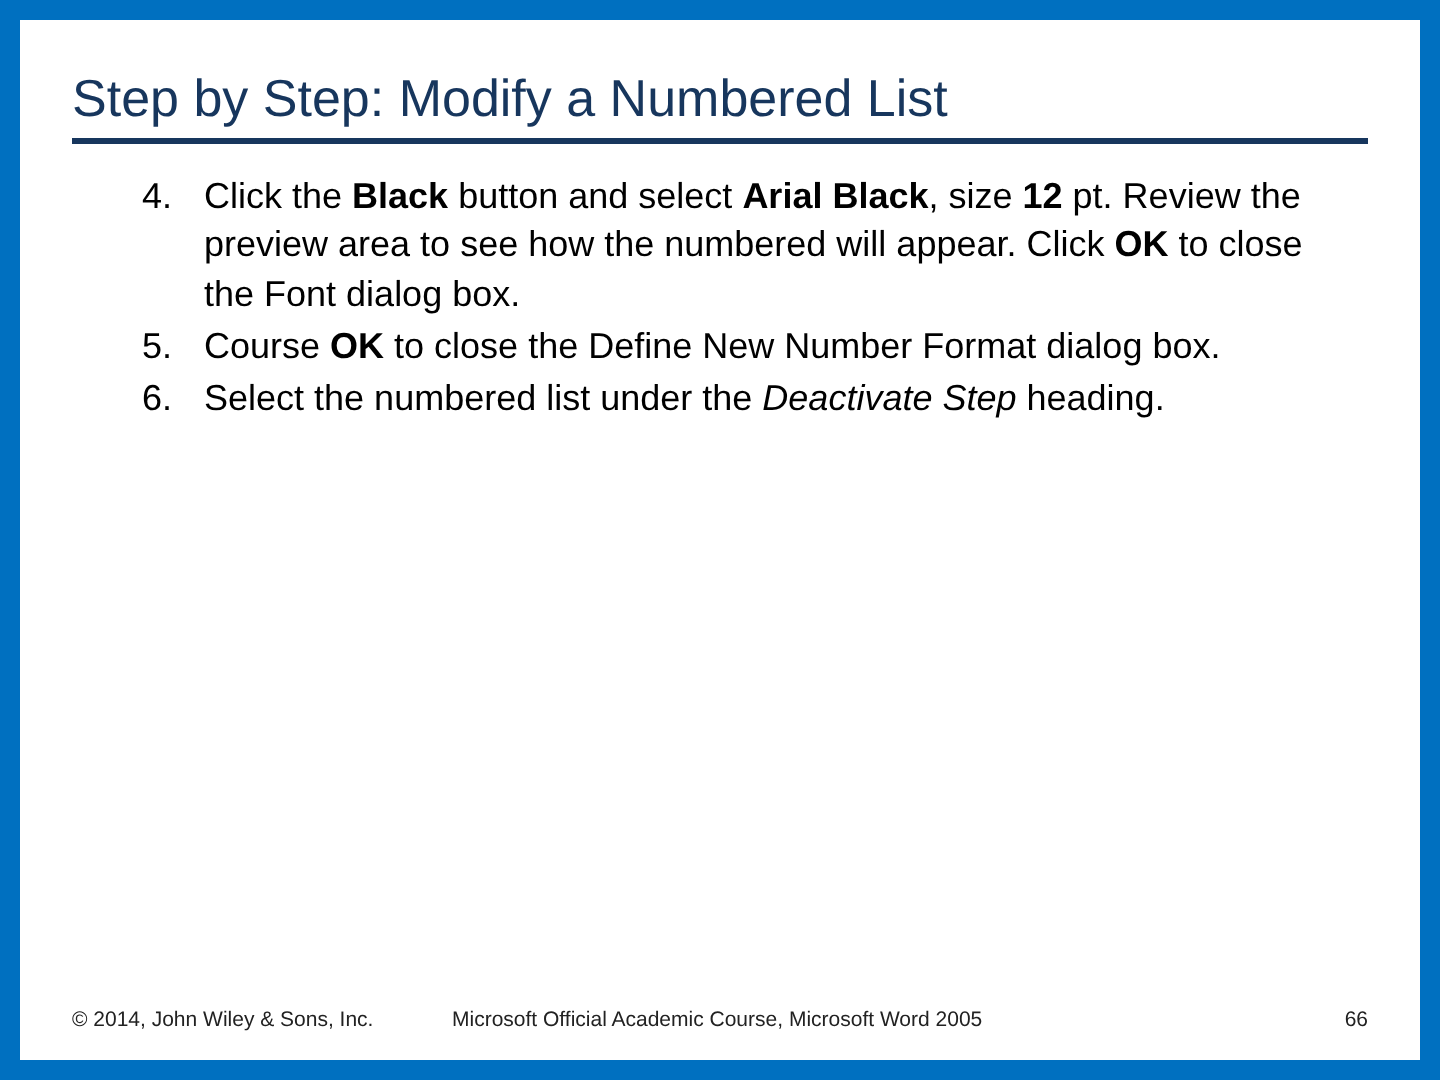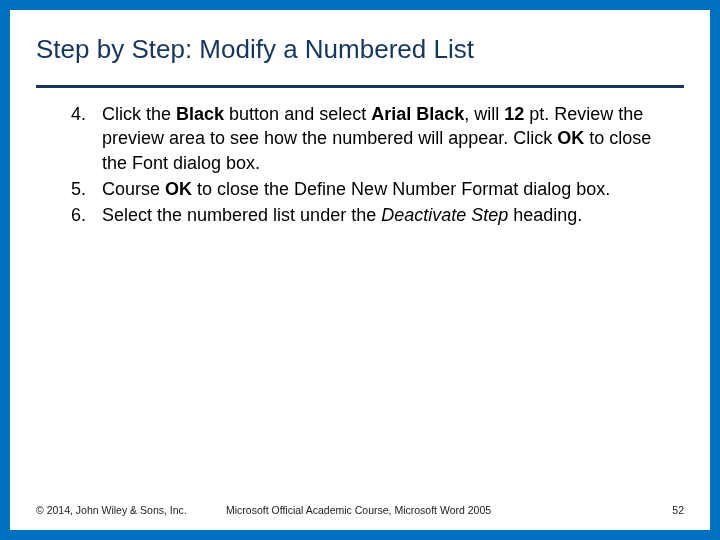--- a/index.html
+++ b/index.html
@@ -13,21 +13,21 @@
     background: #ffffff;
     width: 100%;
     height: 100%;
     position: relative;
     padding: 24px 26px 0 26px;
   }
   .title {
     font-size: 26px;
     color: #17365d;
     font-weight: 400;
-    padding-bottom: 20px;
+    padding-bottom: 4px;
     border-bottom: 3px solid #17365d;
     margin-bottom: 14px;
     font-family: Arial, Helvetica, sans-serif;
   }
   .steps {
     padding: 0 10px 0 4px;
   }
   .step {
     display: flex;
     font-size: 18px;
@@ -69,30 +69,30 @@
 </head>
 <body>
 
 <div class="slide">
   <h1 class="title">Step by Step: Modify a Numbered List</h1>
 
   <div class="steps">
 
   <div class="step">
         <div class="num">4.</div>
-        <div class="body"><span>Click the </span><span class="seg-bold">Black</span><span> button and select </span><span class="seg-bold">Arial Black</span><span>, will </span><span class="seg-bold">12</span><span> pt. Review the preview area to see how the numbered will appear. Click </span><span class="seg-bold">OK</span><span> to close the Font dialog box.</span></div>
+        <div class="body"><span>Click the </span><span class="seg-bold">Black</span><span> button and select </span><span class="seg-bold">Arial Black</span><span>, size </span><span class="seg-bold">12</span><span> pt. Review the preview area to see how the numbered will appear. Click </span><span class="seg-bold">OK</span><span> to close the Font dialog box.</span></div>
       </div>
       <div class="step">
         <div class="num">5.</div>
         <div class="body"><span>Course </span><span class="seg-bold">OK</span><span> to close the Define New Number Format dialog box.</span></div>
       </div>
       <div class="step">
         <div class="num">6.</div>
         <div class="body"><span>Select the numbered list under the </span><span class="seg-italic">Deactivate Step</span><span> heading.</span></div>
       </div>
     </div>
 
   <div class="footer">
     <span>© 2014, John Wiley &amp; Sons, Inc.</span>
     <span class="center">Microsoft Official Academic Course, Microsoft Word 2005</span>
-    <span class="right">52</span>
+    <span class="right">66</span>
   </div>
 </div>
 
 </body></html>

